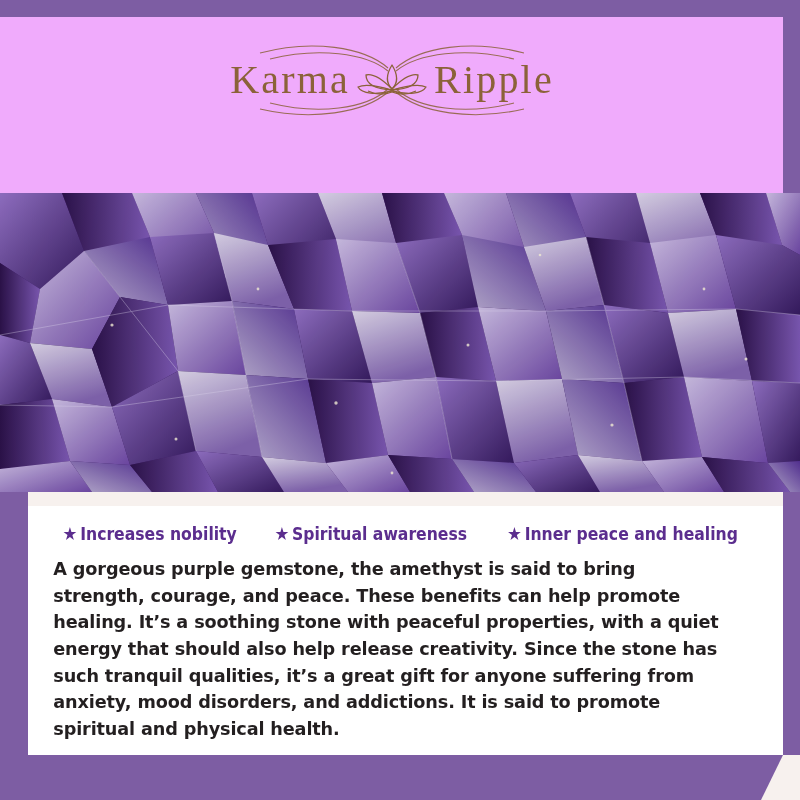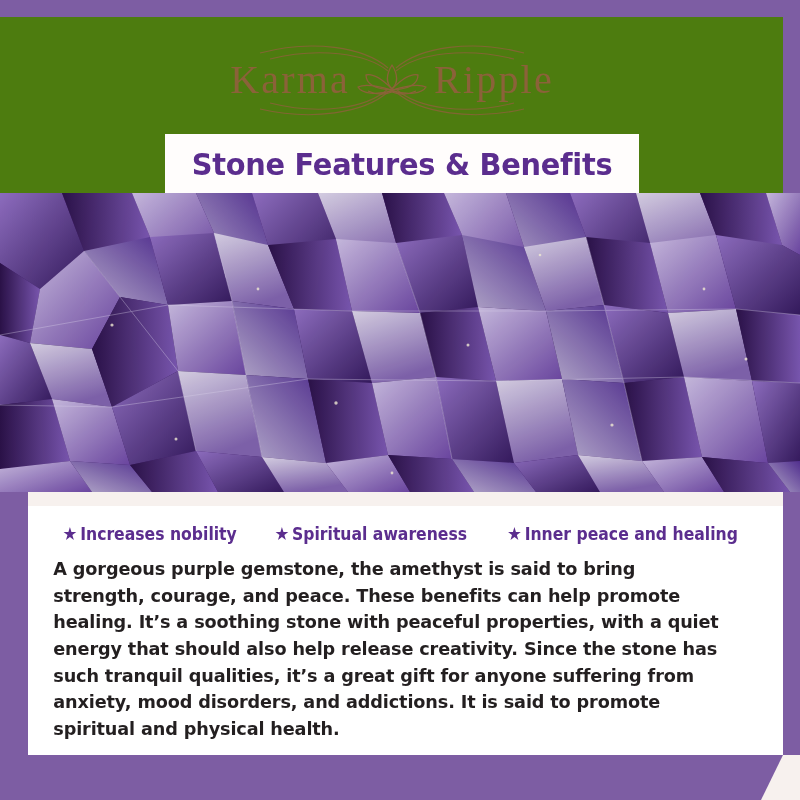--- a/index.html
+++ b/index.html
@@ -15,21 +15,21 @@
     width:800px; height:800px;
     background:#7d5da3;   
     overflow:hidden;
   }
 
   
   .header-zone{
     position:absolute;
     left:0; top:17px;
     width:783px; height:176px;
-    background:#4d7c0f;
+    background:#f0abfc;
     overflow:hidden;
   }
 
   
   .logo-wrap{
     position:absolute;
     left:0; top:20px;
     width:783px; height:86px;
   }
   .logo-svg{ display:block; margin:0 auto; }
@@ -210,23 +210,20 @@
           <path d="M210,53 C222,50 236,46 244,50 C240,57 226,58 210,54 Z"></path>
           <path d="M186,54 C194,58 202,58 210,55 C218,58 226,58 234,54"></path>
         </g>
 
         <text x="168" y="56" text-anchor="end" font-family="'Liberation Serif', serif" font-size="40" fill="#8b6239" letter-spacing="2.2">Karma</text>
         <text x="252" y="56" text-anchor="start" font-family="'Liberation Serif', serif" font-size="40" fill="#8b6239" letter-spacing="2.2">Ripple</text>
       </svg>
     </div>
   </div>
 
-  <div class="title-strip">
-    <div class="title-text">Stone Features &amp; Benefits</div>
-  </div>
 
   <div class="photo">
     <svg width="800" height="299" viewBox="0 0 800 299">
       <defs>
         <linearGradient id="bg" x1="0" y1="0" x2="0" y2="1">
           <stop offset="0%" stop-color="#4b2478"></stop>
           <stop offset="50%" stop-color="#2d1450"></stop>
           <stop offset="100%" stop-color="#43206e"></stop>
         </linearGradient>
         <linearGradient id="f1" x1="0" y1="0" x2="1" y2="1">

